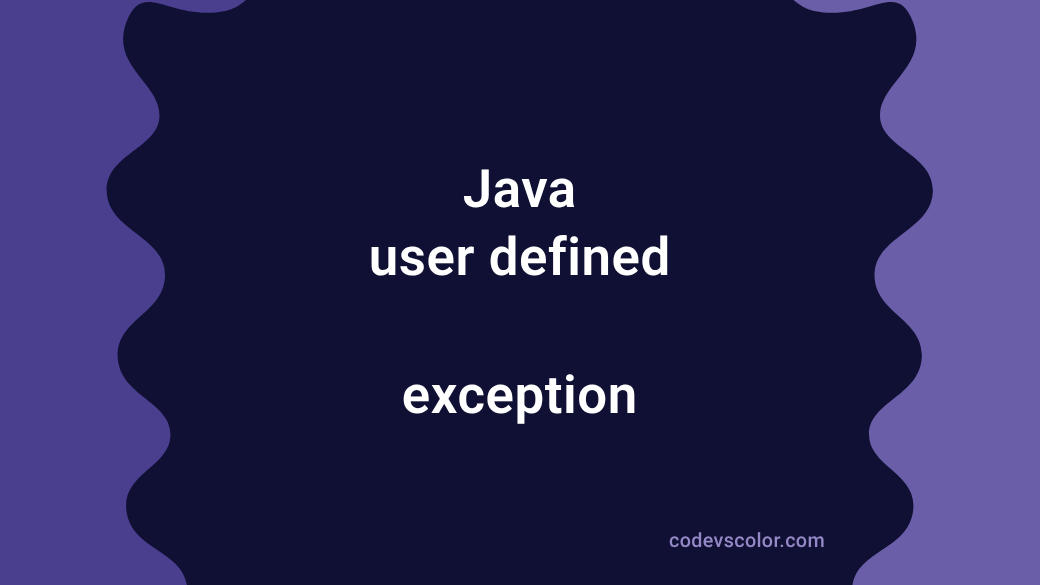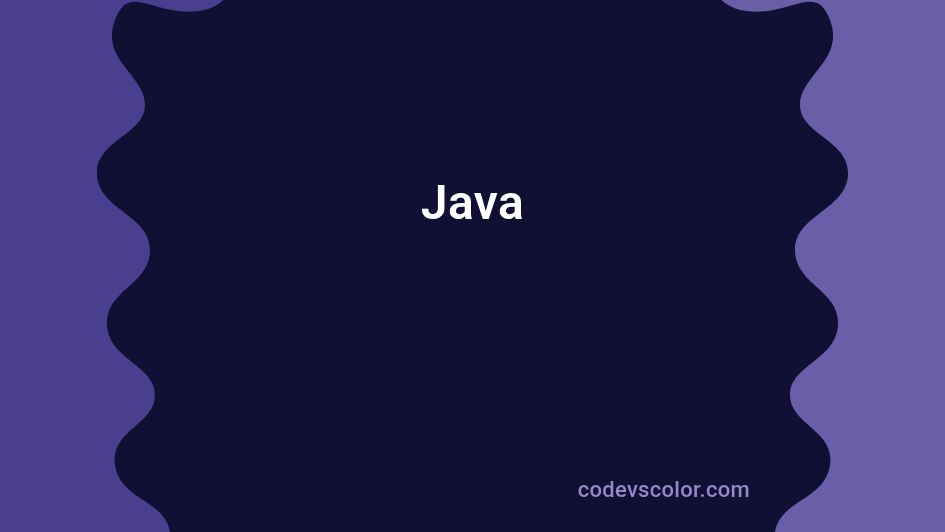--- a/index.html
+++ b/index.html
@@ -62,21 +62,21 @@
 
     .footer {
       position: absolute;
       bottom: 30px;
       right: 195px;
       z-index: 2;
     }
 
     .footer-text {
       color: #9488c6;
-      font-size: 22px;
+      font-size: 18px;
       font-weight: 500;
       letter-spacing: 0.3px;
     }
   </style>
 </head>
 <body>
 
 <div class="container">
   <div class="bg-left"></div>
   <div class="bg-right"></div>
@@ -106,21 +106,22 @@
       C 145 75 100 60 115 20
       C 130 -20 155 20 205 10
       C 245 0 245 -60 300 -60
       Z
     "></path>
   </svg>
 
   <div class="content">
     <h1 class="title">
       <span>Java</span><br>
+      <span>user defined</span><br>
       <br>
-      <br>
+      <span>exception</span>
     </h1>
   </div>
 
   <div class="footer">
     <span class="footer-text">codevscolor.com</span>
   </div>
 </div>
 
 </body></html>

